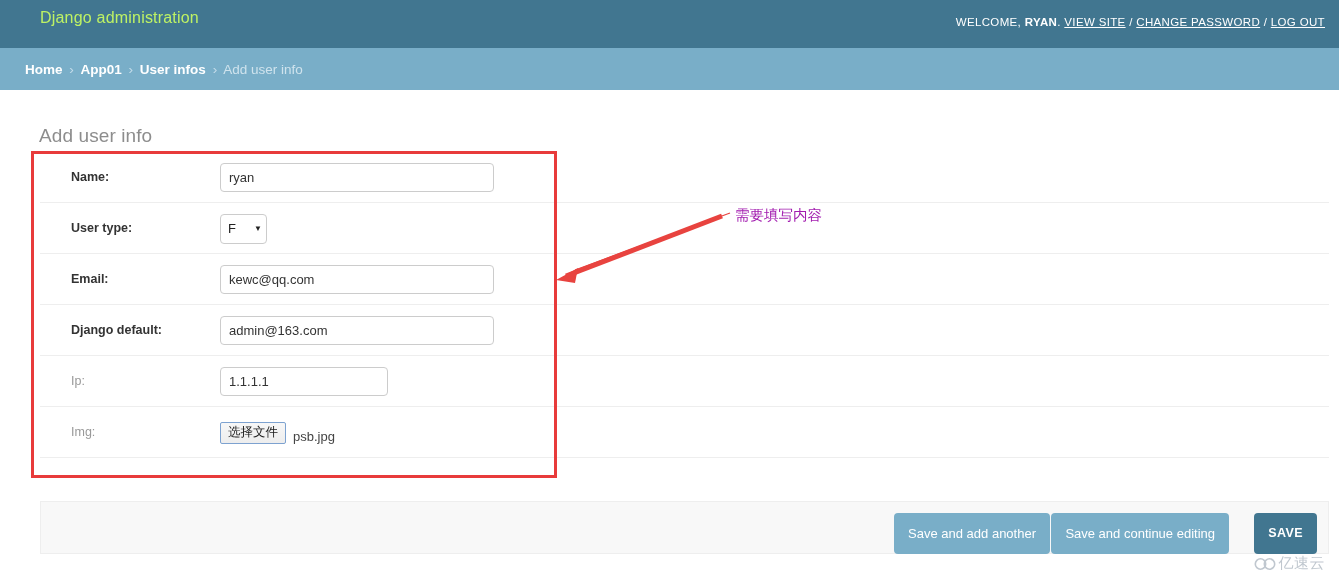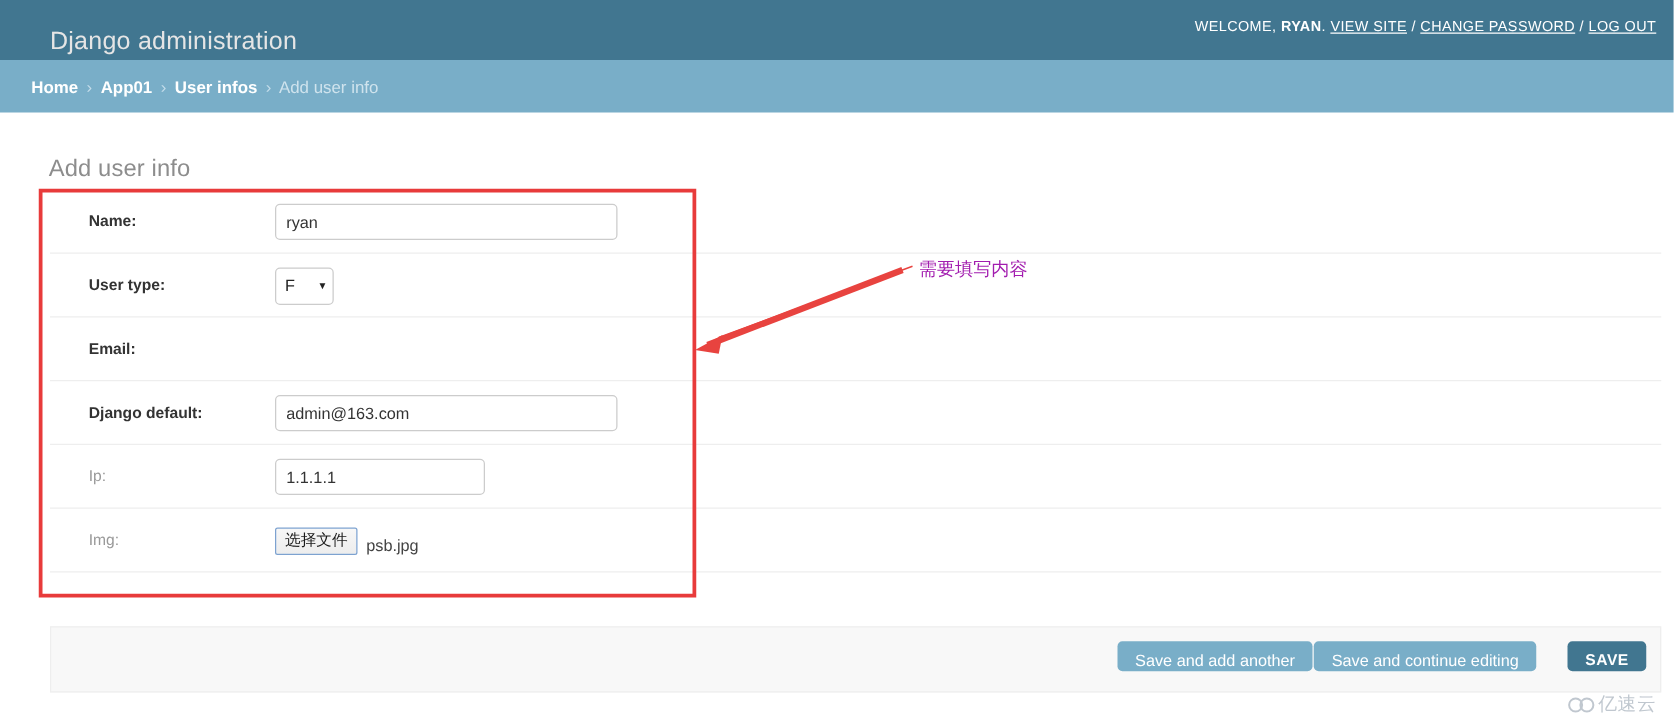--- a/index.html
+++ b/index.html
@@ -16,24 +16,24 @@
   }
 
   
   .header {
     position: absolute; left: 0; top: 0;
     width: 1339px; height: 48px;
     background: #417690;
     box-sizing: border-box;
   }
   .branding {
-    position: absolute; left: 40px; top: 22px;
-    font-size: 20px;
+    position: absolute; left: 40px; top: 9px;
+    font-size: 16px;
     font-weight: 300;
-    color: #e5e5e5;
+    color: #bef264;
     letter-spacing: 0.2px;
     white-space: nowrap;
   }
   .user-tools {
     position: absolute; right: 14px; top: 16px;
     font-size: 11.5px;
     color: #ffffff;
     letter-spacing: 0.35px;
     white-space: nowrap;
     text-transform: uppercase;
@@ -201,21 +201,21 @@
     position: absolute;
     left: 40px; top: 501px;
     width: 1289px; height: 53px;
     background: #f8f8f8;
     border: 1px solid #eeeeee;
     box-sizing: border-box;
   }
   .btn {
     position: absolute;
     top: 11px;
-    height: 24px;
+    height: 41px;
     line-height: 31px;
     border: none;
     border-radius: 4px;
     background: #79aec8;
     color: #ffffff;
     font-family: "Liberation Sans", sans-serif;
     font-size: 13px;
     padding: 0 14px;
     cursor: pointer;
     white-space: nowrap;
@@ -294,20 +294,23 @@
       <div class="ctrl">
         <div class="selinput">
           <span>F</span>
           <span class="caret">▼</span>
         </div>
       </div>
     </div>
 
     <div class="form-row">
       <div class="lbl">Email:</div>
+      <div class="ctrl">
+        <input class="txtinput" type="text" value="kewc@qq.com" style="">
+      </div>
     </div>
 
     <div class="form-row">
       <div class="lbl">Django default:</div>
       <div class="ctrl">
         <input class="txtinput" type="text" value="admin@163.com" style="">
       </div>
     </div>
 
     <div class="form-row optional">

